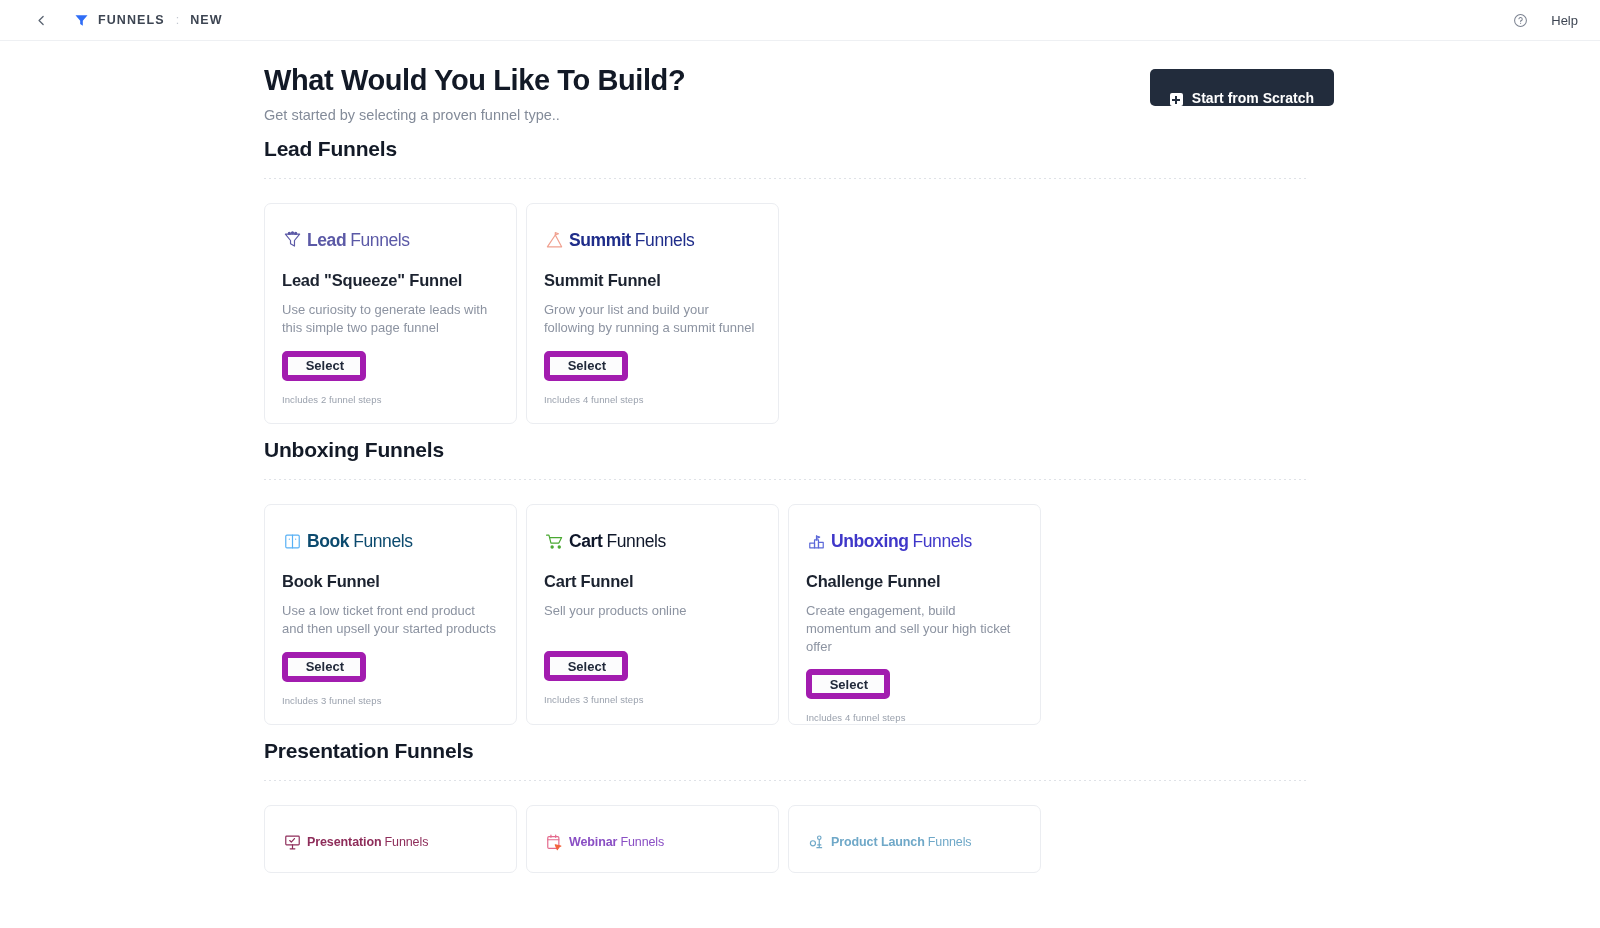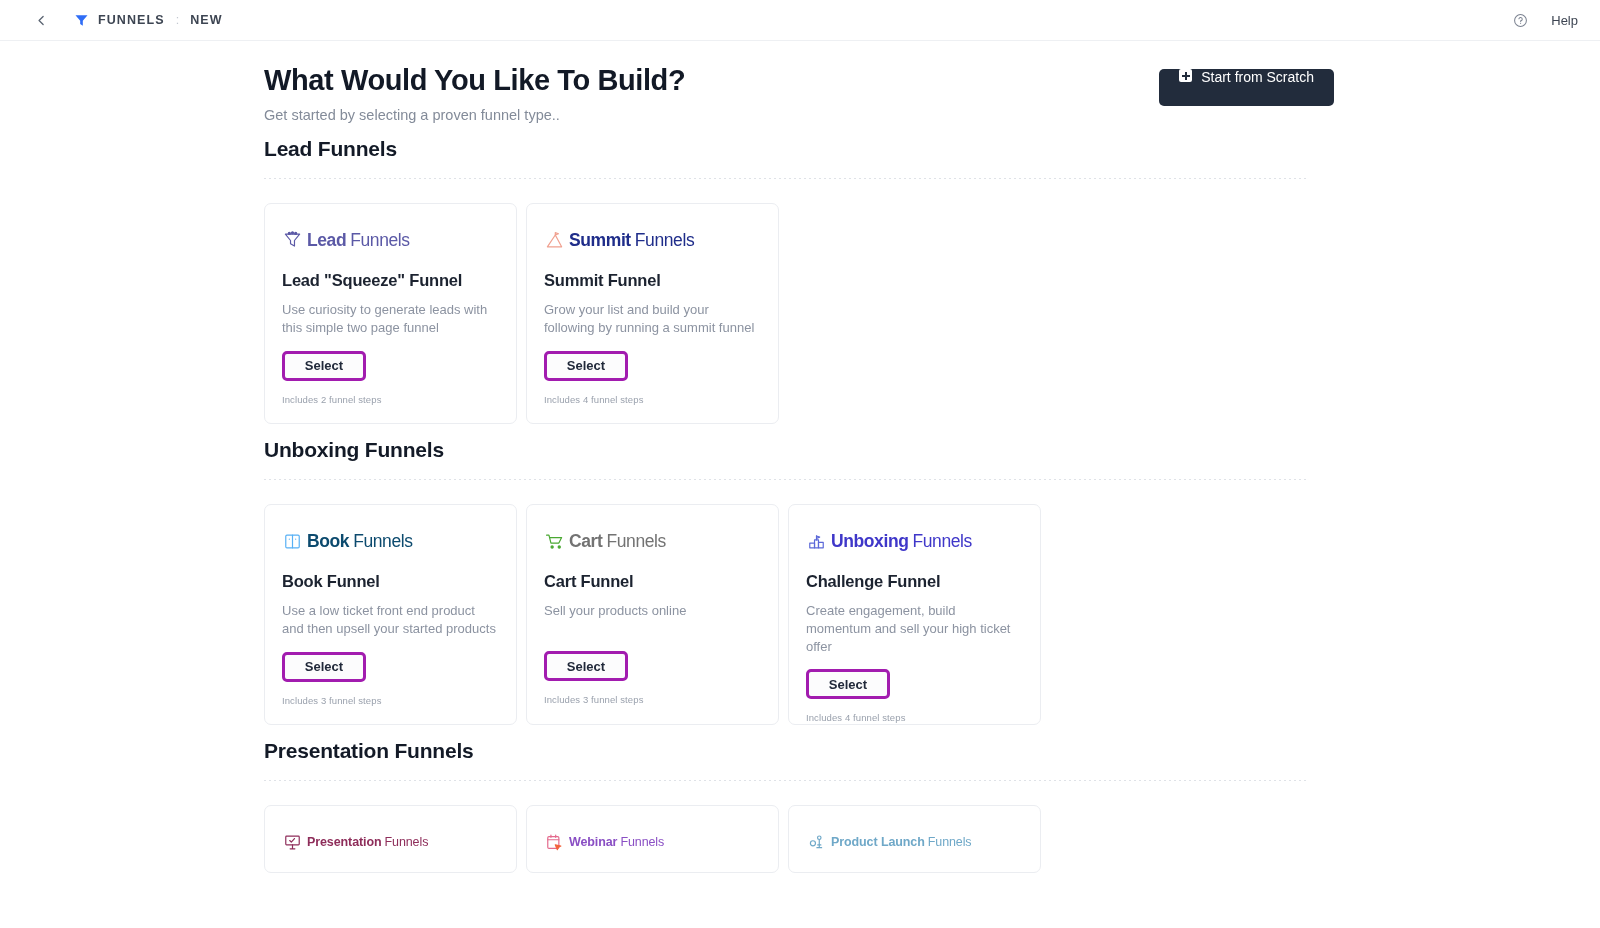--- a/index.html
+++ b/index.html
@@ -69,23 +69,23 @@
   }
   .btn-scratch {
     margin-top: 6px;
     background: #222c3c;
     color: #ffffff;
     border: none;
     border-radius: 5px;
     height: 37px;
     padding: 0 20px;
     font-size: 14px;
-    font-weight: 400;
+    font-weight: 700;
     font-family: "Liberation Sans", sans-serif;
-    display: flex; align-items: flex-start; gap: 9px;
+    display: flex; align-items: flex-end; gap: 9px;
     cursor: pointer;
     white-space: nowrap;
   }
   .btn-scratch .plusbox {
     width: 13px; height: 13px;
     border-radius: 2px;
     background: #ffffff;
     position: relative;
     flex: none;
   }
@@ -145,27 +145,28 @@
     color: #8c93a1;
     min-height: 35px;
   }
   .btn-select {
     margin-top: 14px;
     align-self: flex-start;
     height: 30px;
     min-width: 84px;
     padding: 0 16px;
     background: #fcfcfd;
-    border: 3px solid #a21caf;
+    border: 6px solid #a21caf;
     border-radius: 5px;
     font-size: 13px;
     font-weight: 700;
     color: #21293a;
     font-family: "Liberation Sans", sans-serif;
     cursor: pointer;
+    text-align: right;
   }
   .card-foot {
     margin-top: 13px;
     font-size: 9.5px;
     color: #9aa1ad;
     letter-spacing: 0.1px;
   }
 </style>
 </head>
 <body>
@@ -274,21 +275,21 @@
             </div>
             <div class="card">
               <div class="brand">
                 <span class="brand-icon">
                   <svg width="19" height="19" viewBox="0 0 24 24" fill="none" stroke="#4aa832" stroke-width="1.5" stroke-linecap="round" stroke-linejoin="round">
                     <path d="M2 4h3l2.5 10h10L21 7H6"></path>
                     <circle cx="9" cy="19" r="1.4" fill="#4aa832"></circle>
                     <circle cx="18" cy="19" r="1.4" fill="#4aa832"></circle>
                   </svg>
                 </span>
-                <span class="brand-text" style="color:#737373"><span>Cart</span><span class="w2" style="margin-left: 4px;">Funnels</span></span>
+                <span class="brand-text" style="color:#0f172a"><span>Cart</span><span class="w2" style="margin-left: 4px;">Funnels</span></span>
               </div>
               <div class="card-title">Cart Funnel</div>
               <div class="card-desc">Sell your products online</div>
               <button class="btn-select">Select</button>
               <div class="card-foot">Includes 3 funnel steps</div>
             </div>
             <div class="card">
               <div class="brand">
                 <span class="brand-icon">
                   <svg width="19" height="19" viewBox="0 0 24 24" fill="none" stroke="#5b68d8" stroke-width="1.5" stroke-linecap="round" stroke-linejoin="round">

